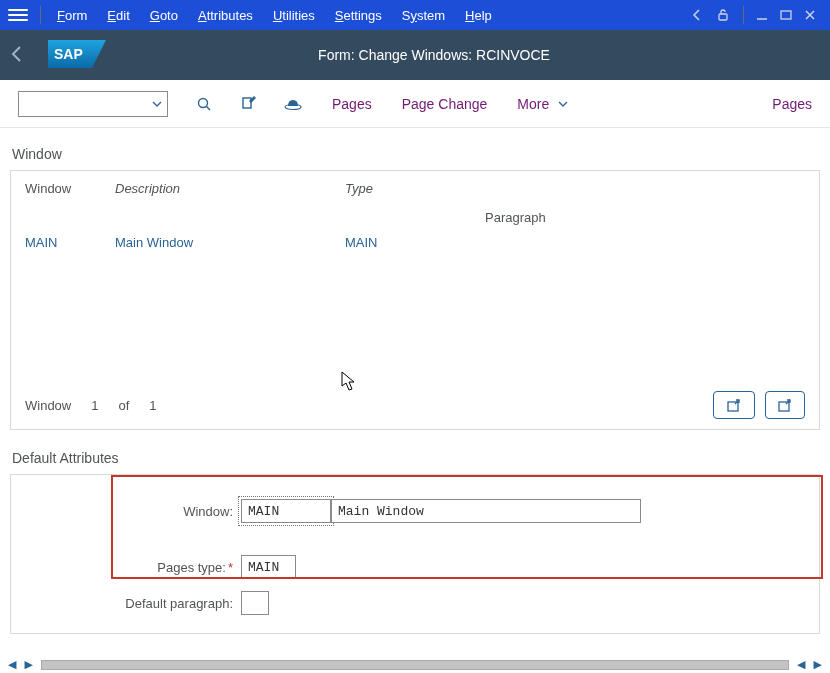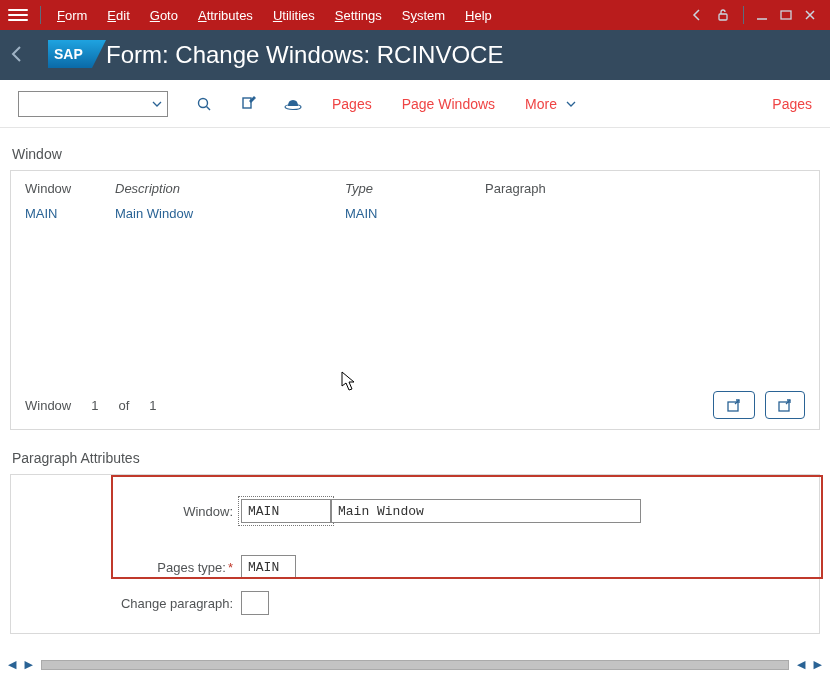--- a/index.html
+++ b/index.html
@@ -1,44 +1,44 @@
 <!DOCTYPE html>
 <html><head>
 <meta charset="utf-8">
 <style>
   * { box-sizing: border-box; margin: 0; padding: 0; font-family: Arial, sans-serif; }
   body { width: 830px; height: 673px; background: #fff; overflow: hidden; font-size: 13px; color: #333; }
-  .menubar { background: #b91c1c; height: 30px; display: flex; align-items: center; padding: 11px 8px; color: #fff; }
+  .menubar { background: #1d4ed8; height: 30px; display: flex; align-items: center; padding: 11px 8px; color: #fff; }
   .menubar .burger { width: 20px; margin-right: 6px; cursor: pointer; }
   .menubar .burger div { height: 2px; background: #fff; margin: 3px 0; border-radius: 1px; }
   .menubar .sep { width: 1px; height: 18px; background: #5a6d7e; margin: 0 6px; }
   .menubar .mitem { padding: 0 10px; font-size: 13px; cursor: pointer; }
   .menubar .mitem u { text-decoration: underline; }
   .menubar .spacer { flex: 1; }
   .menubar .ricon { margin: 0 6px; cursor: pointer; display: flex; align-items: center; }
   .header { background: #344a5e; height: 50px; display: flex; align-items: center; padding: 0 8px; color: #fff; }
   .header .back { width: 22px; cursor: pointer; }
   .header .back svg { stroke: #9fb3c5; }
   .header .logo { margin-left: 18px; }
-  .header .title { flex: 1; font-size: 24px; font-weight: normal; padding-right:60px; }
-  .toolbar { height: 48px; display: flex; align-items: center; padding: 8px 18px; border-bottom: 1px solid #e5e5e5; color: #ef4444; }
+  .header .title { flex: 1; text-align: center; font-size: 14px; font-weight: normal; padding-right:60px; }
+  .toolbar { height: 48px; display: flex; align-items: center; padding: 8px 18px; border-bottom: 1px solid #e5e5e5; color: #701a75; }
   .toolbar .dropdown { width: 150px; height: 26px; border: 1px solid #8a8a8a; display: flex; align-items: center; justify-content: flex-end; padding-right: 4px; background: #fff; cursor: pointer; }
   .toolbar .tbtn { margin-left: 28px; cursor: pointer; display:flex; align-items:center; }
   .toolbar .tlabel { margin-left: 30px; font-size: 14px; cursor: pointer; }
   .toolbar .more { margin-left: 30px; font-size: 14px; cursor: pointer; display:flex; align-items:center; gap:8px; }
   .toolbar .exit { margin-left: auto; font-size: 14px; cursor: pointer; }
   .content { padding: 12px 10px; }
   .section-title { font-size: 14px; color: #515456; margin: 6px 0 8px 2px; }
   .panel { border: 1px solid #d9d9d9; background: #fff; padding: 10px 14px 10px 14px; margin-bottom: 20px; }
   .panel-top { height: 260px; position: relative; }
   .thead { display: flex; font-size: 13px; color: #515456; margin-bottom: 10px; }
   .thead .col1 { width: 90px; }
   .thead .col2 { width: 230px; font-style: italic; }
   .thead .col3 { width: 140px; font-style: italic; }
-  .thead .col4 { width: 100px; }
+  .thead .col4 { width: 100px; margin-top: 29px; }
   .trow { display: flex; font-family: "Courier New", monospace; font-size: 13px; color: #2a6395; }
   .trow .col1 { width: 90px; }
   .trow .col2 { width: 230px; }
   .trow .col3 { width: 140px; }
   .trow .col4 { width: 100px; }
   .cursor { position: absolute; left: 330px; top: 200px; pointer-events: none; }
   .panel-footer { position: absolute; left: 14px; right: 14px; bottom: 10px; display: flex; align-items: center; font-size: 13px; color: #515456; }
   .panel-footer .flabel { margin-right: 20px; }
   .panel-footer .fbtn { margin-left: auto; width: 42px; height: 28px; border: 1px solid #2a6395; border-radius: 4px; display: flex; align-items: center; justify-content: center; cursor: pointer; }
   .panel-footer .fbtn2 { margin-left: 10px; width: 40px; height: 28px; border: 1px solid #2a6395; border-radius: 4px; display: flex; align-items: center; justify-content: center; cursor: pointer; }
@@ -140,21 +140,21 @@
         <path d="M10 5 L14 1 L15 2 L11 6 Z" fill="#2a6395"></path>
       </svg>
   </div>
   <div class="tbtn">
     <svg width="18" height="14" viewBox="0 0 18 14">
         <ellipse cx="9" cy="10" rx="8" ry="2.5" fill="none" stroke="#2a6395" stroke-width="1.2"></ellipse>
         <path d="M4 9 Q4 3 9 3 Q14 3 14 9 Z" fill="#2a6395"></path>
       </svg>
   </div>
   <div class="tlabel">Pages</div>
-  <div class="tlabel">Page Windows</div>
+  <div class="tlabel">Page Change</div>
   <div class="more">
     <span>More</span>
     <svg width="12" height="12">
         <path d="M2 4 L6 8 L10 4" stroke="#2a6395" stroke-width="1.3" fill="none"></path>
       </svg>
   </div>
   <div class="exit">Pages</div>
 </div>
 
 <div class="content">
@@ -193,41 +193,41 @@
       <div class="fbtn2">
         <svg width="16" height="16" viewBox="0 0 16 16" fill="none" stroke="#2a6395" stroke-width="1.3">
             <rect x="2" y="5" width="10" height="9"></rect>
             <path d="M13 6 L13 3 L10 3"></path>
             <path d="M9 7 L13 3"></path>
           </svg>
       </div>
     </div>
   </div>
 
-  <div class="section-title">Paragraph Attributes</div>
+  <div class="section-title">Default Attributes</div>
   <div class="panel panel-attrs">
     <div class="redbox"></div>
 
     <div class="frow">
       <div class="flbl">Window:</div>
       <input class="finput outl" style="width: 90px;" value="MAIN">
       <input class="finput" style="width: 310px;" value="Main Window">
     </div>
 
     <div style="height:20px"></div>
 
     <div class="frow">
       <div class="flbl">
         <span>Pages type:</span><span class="req">*</span>
       </div>
       <input class="finput" style="width: 55px;" value="MAIN">
     </div>
 
     <div class="frow">
-      <div class="flbl">Change paragraph:</div>
+      <div class="flbl">Default paragraph:</div>
       <input class="finput" style="width: 28px;" value="">
     </div>
   </div>
 
 </div>
 
 <div class="hscroll">
   <div class="arr">◀</div>
   <div class="arr">▶</div>
   <div class="track"></div>

